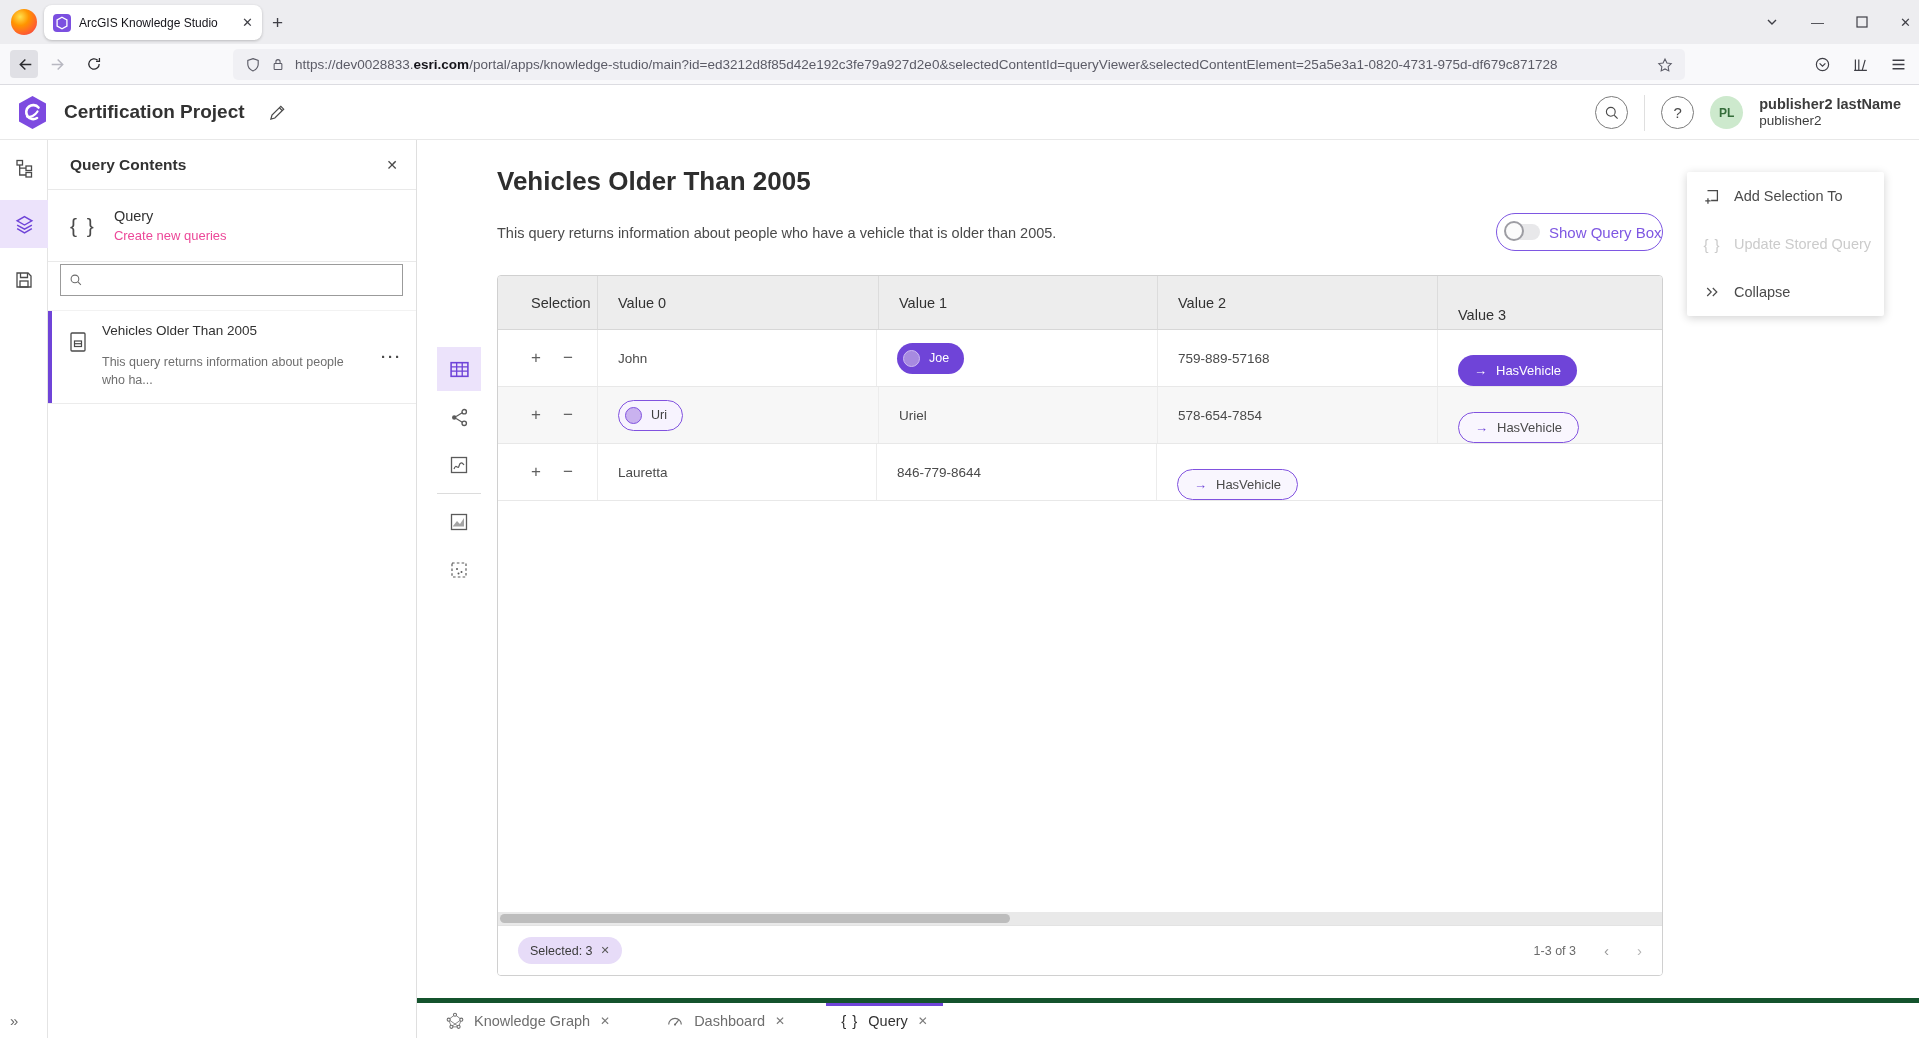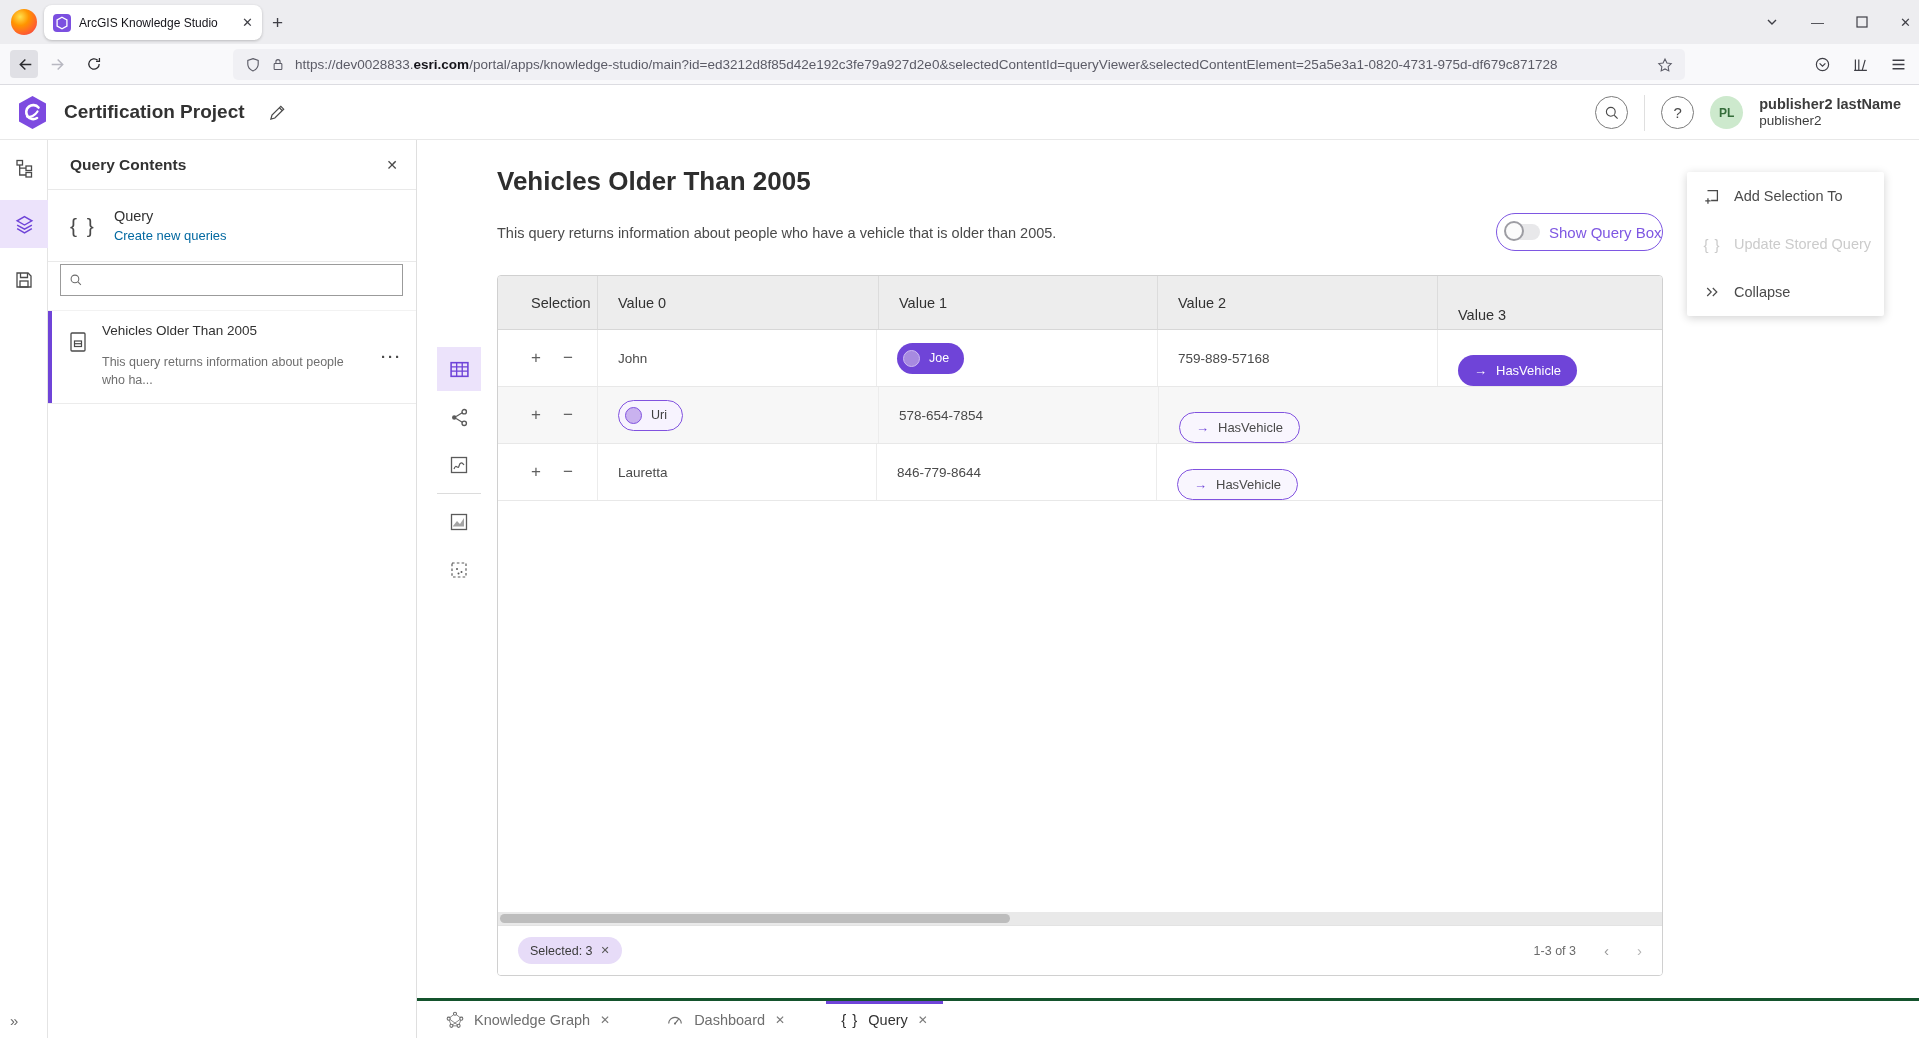--- a/index.html
+++ b/index.html
@@ -52,21 +52,21 @@
   .rail-expand { position:absolute; left:0; bottom:4px; width:48px; height:28px; display:flex; align-items:center; color:#6a6a6a; padding-left:10px; font-size:15px; letter-spacing:-2px; }
 
   
   .panel { position:absolute; left:48px; top:140px; width:369px; height:898px; background:#fff; border-right:1px solid #dfdfdf; }
   .panel-head { height:50px; display:flex; align-items:center; padding:0 18px 0 22px; border-bottom:1px solid #e9e9e9; }
   .panel-title { flex:1; font-size:15.5px; font-weight:600; color:#323232; }
   .panel-close { color:#4a4a4a; font-size:14px; }
   .query-item { display:flex; align-items:center; gap:18px; padding:18px 18px 18px 22px; border-bottom:1px solid #e9e9e9; }
   .braces { font-size:21px; color:#4a4a4a; letter-spacing:2px; }
   .qi-title { font-size:14.5px; color:#323232; }
-  .qi-sub { font-size:13px; color:#0369a1; margin-top:4px; }
+  .qi-sub { font-size:13px; color:#ec4899; margin-top:4px; }
   .stored-head { display:flex; align-items:center; gap:18px; padding:14px 18px 12px 22px; }
   .stored-title { flex:1; font-size:14.5px; font-weight:600; color:#323232; }
   .search-box { margin:2px 13px 14px 12px; height:32px; border:1px solid #9b9b9b; background:#fff; display:flex; align-items:center; padding:0 8px; gap:7px; }
   .search-box input { border:0; outline:0; background:transparent; flex:1; font-size:13px; font-family:"Liberation Sans",sans-serif; }
   .stored-item { position:relative; display:flex; gap:14px; padding:12px 14px 14px 20px; border-bottom:1px solid #ececec; border-top:1px solid #f2f2f2; }
   .sel-bar { position:absolute; left:0; top:0; bottom:0; width:4px; background:#6f44d8; }
   .si-texts { width:252px; }
   .si-title { font-size:13.5px; color:#323232; }
   .si-desc { font-size:12.5px; color:#6f6f6f; line-height:1.4; margin-top:16px; }
   .si-dots { margin-left:auto; color:#4a4a4a; font-size:15px; font-weight:700; letter-spacing:2px; align-self:center; }
@@ -127,21 +127,21 @@
   .pag-next { color:#b5b5b5; font-size:15px; }
 
   
   .ctx-menu { position:absolute; left:1687px; top:172px; width:197px; background:#fff; box-shadow:0 2px 10px rgba(0,0,0,.18);
               border-radius:2px; z-index:5; }
   .ctx-item { height:48px; display:flex; align-items:center; gap:13px; padding-left:16px; font-size:14.5px; color:#4a4a4a; }
   .ctx-item.disabled { color:#cbcbcb; }
   .ctx-item .ci { width:18px; display:flex; justify-content:center; }
 
   
-  .bottom-tabs { position:absolute; left:417px; right:0; top:998px; height:40px; background:#fff; border-top:3px solid #14532d;
+  .bottom-tabs { position:absolute; left:417px; right:0; top:998px; height:40px; background:#fff; border-top:5px solid #14532d;
                  display:flex; align-items:stretch; padding-left:14px; }
   .btab { display:flex; align-items:center; gap:10px; padding:0 15px; margin-right:26px; font-size:14.5px; color:#6e6e6e; }
   .btab .x { font-size:12px; color:#7a7a7a; }
   .btab.active { color:#323232; box-shadow:inset 0 3px 0 #6f44d8; }
   .btab .braces-sm { font-size:15px; letter-spacing:1px; }
 </style>
 </head>
 <body>
 
 <div id="screen">
@@ -387,20 +387,21 @@
       <div class="td c0 sel-cell">
         <span>+</span>
         <span>−</span>
       </div>
       <div class="td c1">
         <span class="pill entity-pill style-outline">
           <span class="dot"></span>
           <span>Uri</span>
         </span>
       </div>
+      <div class="td c2">Uriel</div>
       <div class="td c3">578-654-7854</div>
       <div class="td c4">
         <span class="pill rel-pill style-outline">
           <span class="rel-arrow">→</span>
           <span>HasVehicle</span>
         </span>
       </div>
     </div>
 
     <div class="trow">

